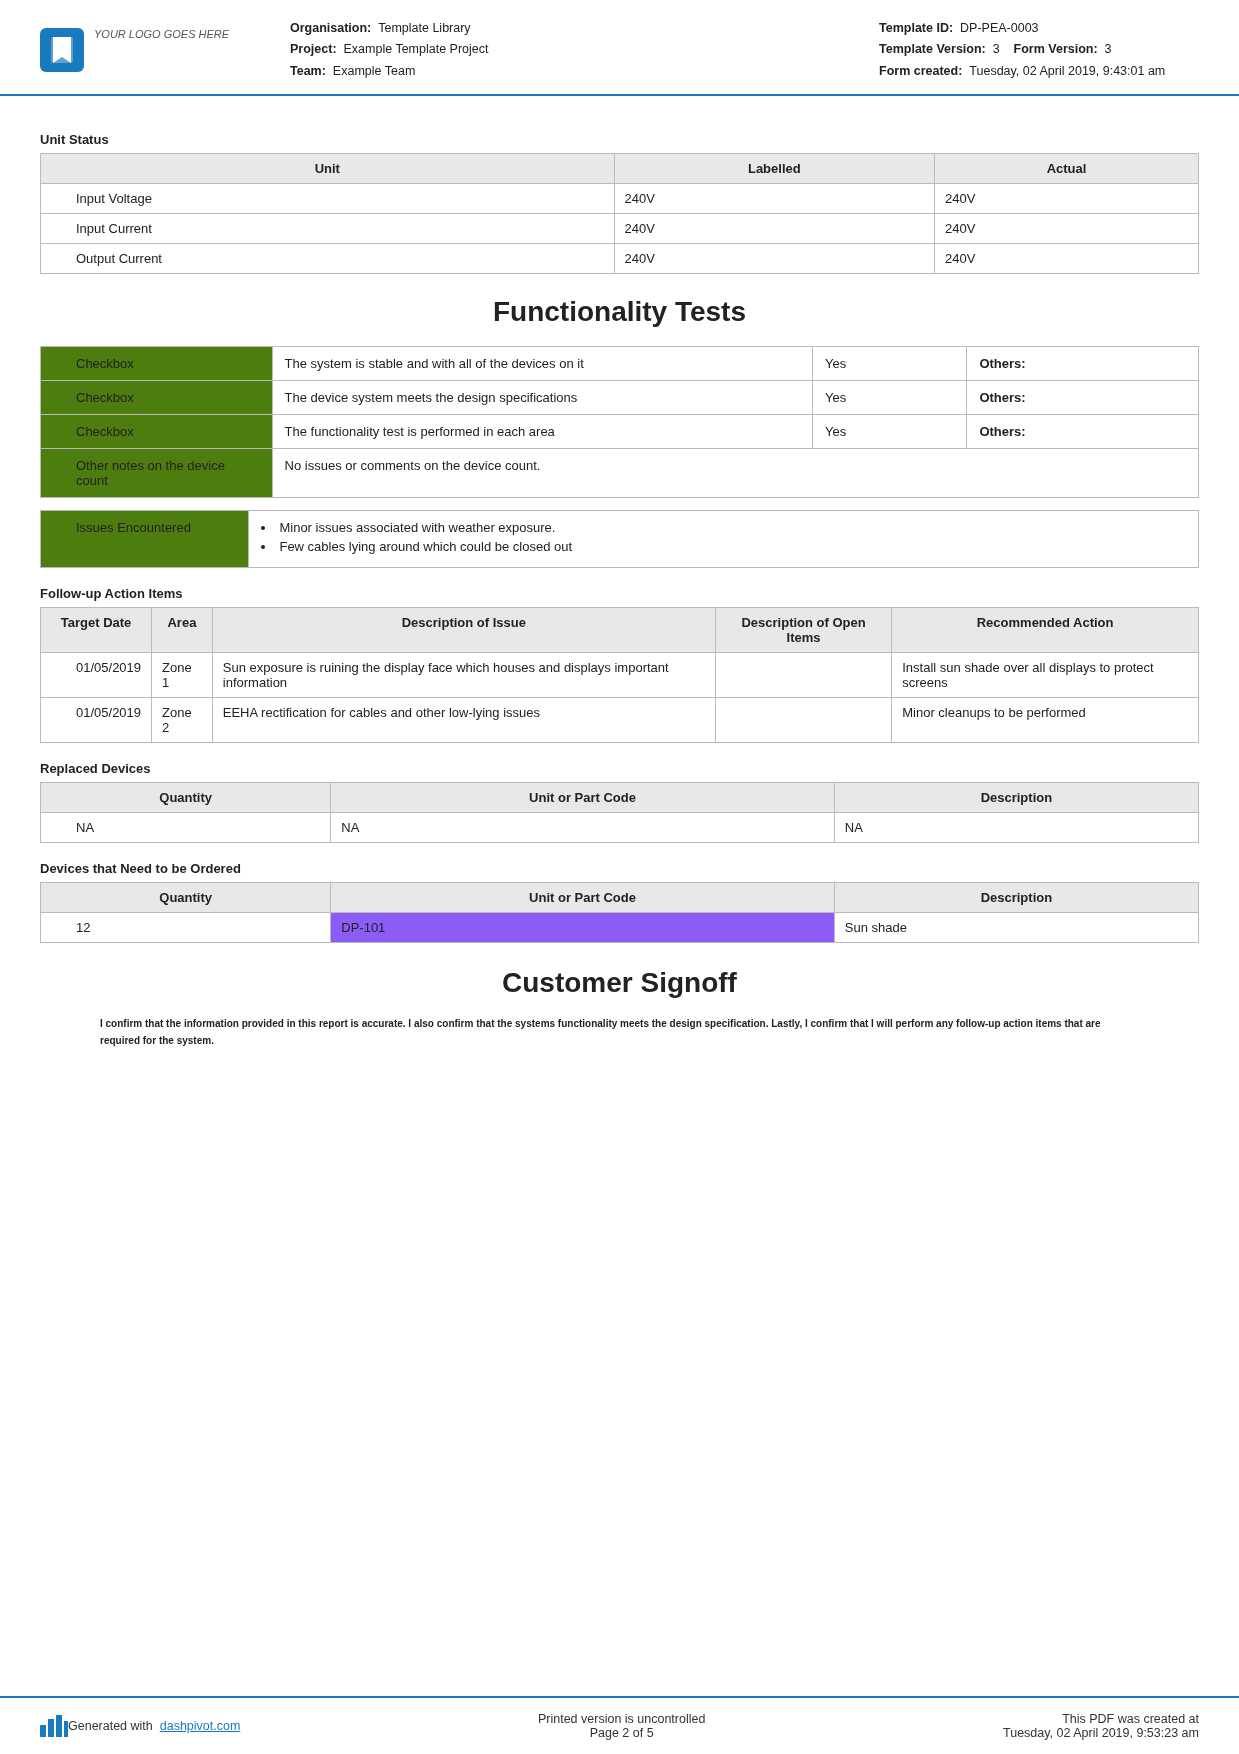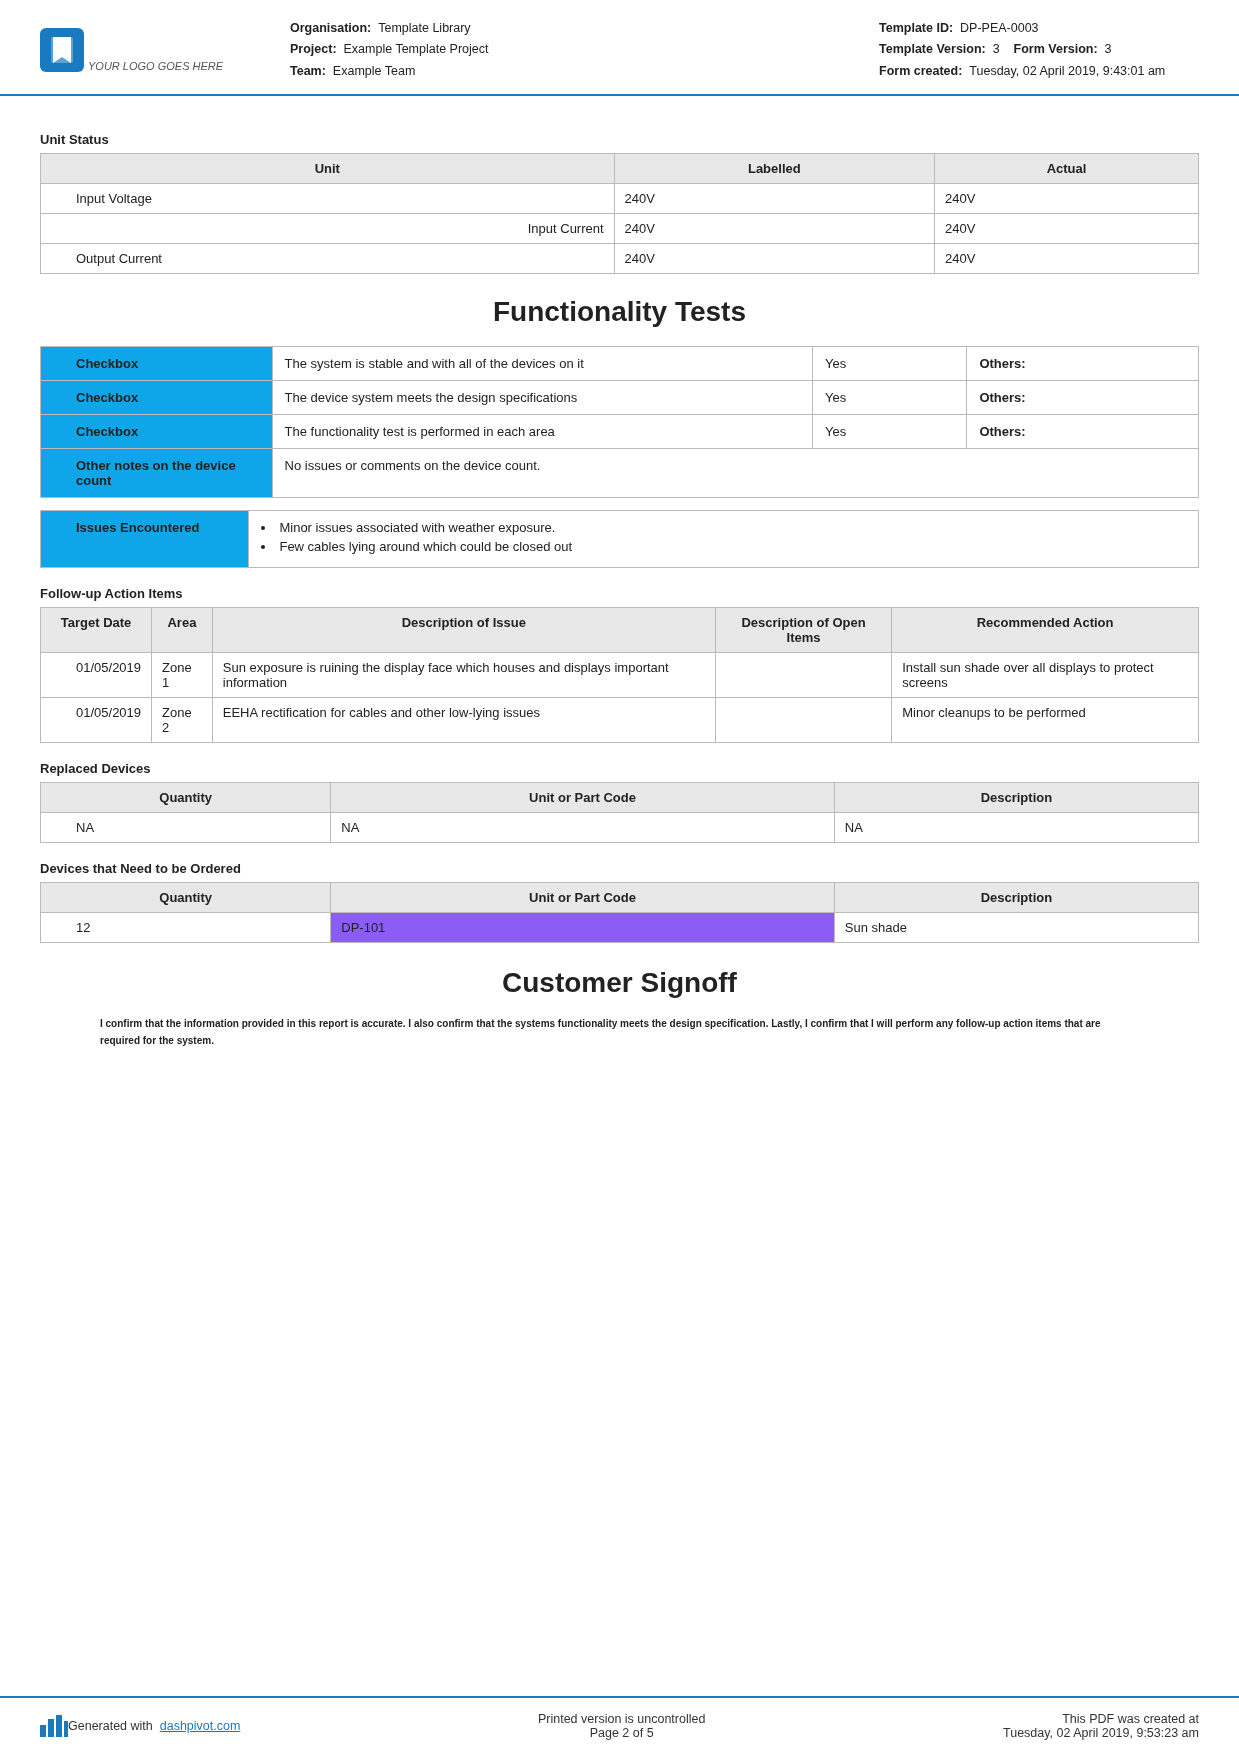--- a/index.html
+++ b/index.html
@@ -15,22 +15,22 @@
 
     
     .header {
       display: flex;
       align-items: center;
       padding: 18px 40px 12px 40px;
       border-bottom: 2px solid #1a7abf;
     }
     .logo-area {
       display: flex;
-      align-items: flex-end;
-      gap: 4px;
+      align-items: flex-start;
+      gap: 10px;
       min-width: 220px;
     }
     .logo-icon {
       width: 44px;
       height: 44px;
       background: #1a7abf;
       border-radius: 6px;
       display: flex;
       align-items: center;
       justify-content: center;
@@ -111,23 +111,23 @@
       border-collapse: collapse;
       margin-bottom: 12px;
     }
     .func-table td {
       border: 1px solid #bbb;
       padding: 9px 12px;
       vertical-align: top;
       font-size: 13px;
     }
     .func-table .col-label {
-      font-weight: bold;
+      font-weight: normal;
       width: 18%;
-      background: #0ea5e9;
+      background: #4d7c0f;
     }
     .func-table .col-desc {
       width: 42%;
       background: #fff;
     }
     .func-table .col-val {
       width: 12%;
       background: #fff;
     }
     .func-table .col-others {
@@ -261,21 +261,21 @@
         <th>Actual</th>
       </tr>
     </thead>
     <tbody id="unit-status-body">
     <tr>
           <td style="background: rgb(255, 255, 255);">Input Voltage</td>
           <td>240V</td>
           <td>240V</td>
         </tr>
         <tr>
-          <td style="background: rgb(255, 255, 255); text-align: right;">Input Current</td>
+          <td style="background: rgb(255, 255, 255);">Input Current</td>
           <td>240V</td>
           <td>240V</td>
         </tr>
         <tr>
           <td style="background: rgb(255, 255, 255);">Output Current</td>
           <td>240V</td>
           <td>240V</td>
         </tr>
       </tbody>
   </table>

